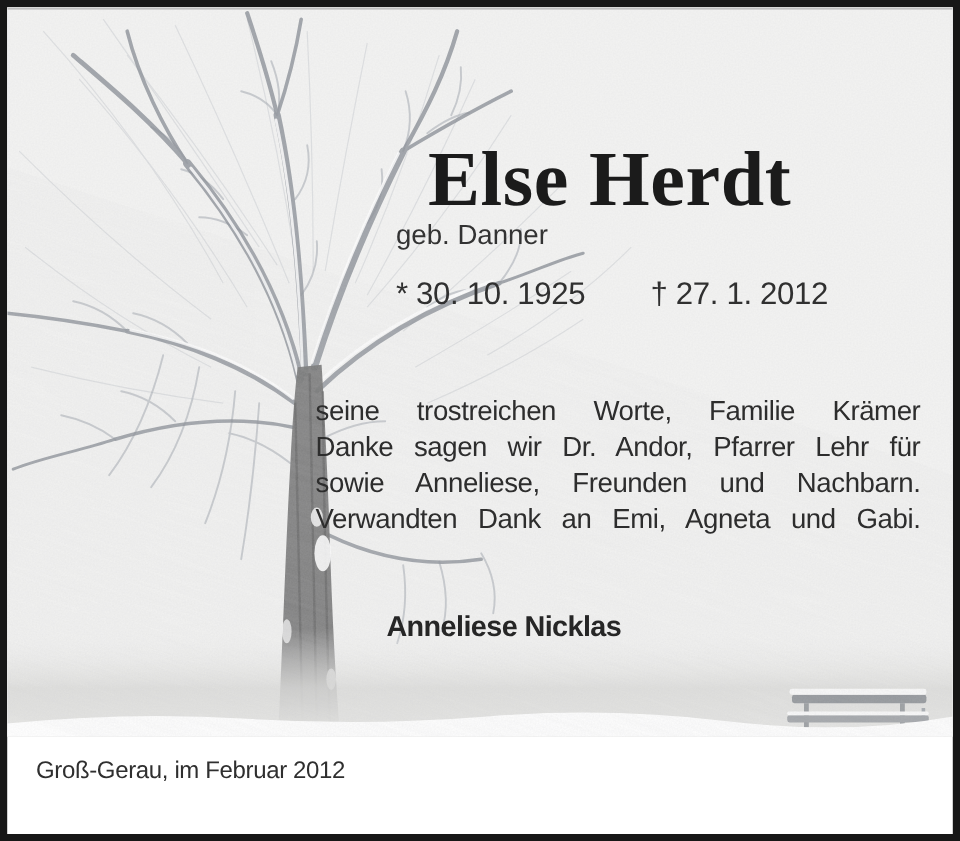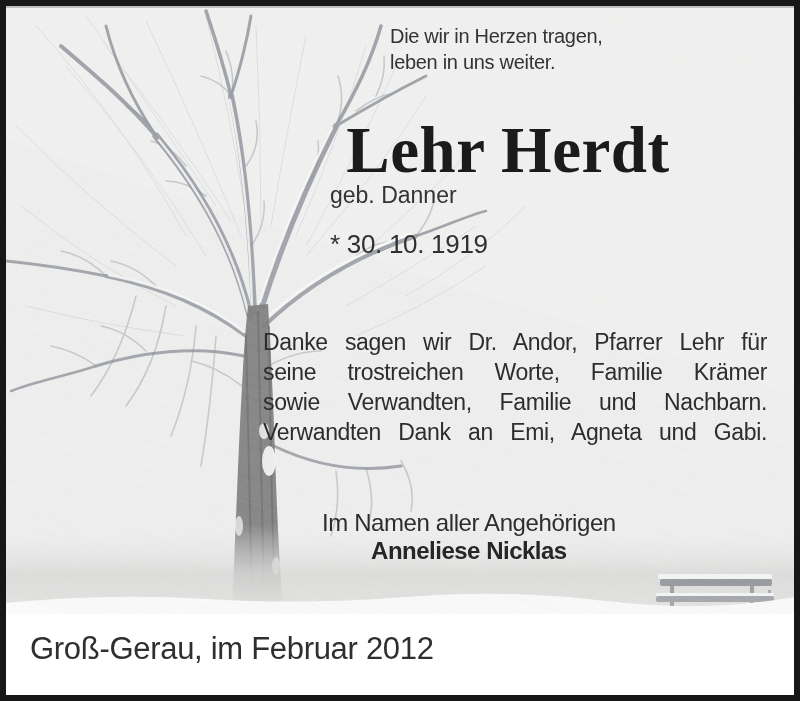--- a/index.html
+++ b/index.html
@@ -44,21 +44,21 @@
     white-space:normal;
   }
   .thanks .tline{text-align:justify;text-align-last:justify;}
   .closing{
     left:316px;top:503px;
     font-size:24px;line-height:27.5px;letter-spacing:-0.4px;color:#2d2d2d;
   }
   .closing .sig{font-weight:bold;letter-spacing:-0.5px;color:#262626;text-align:center;}
   .placedate{
     left:24px;top:625px;
-    font-size:31px;letter-spacing:-0.3px;color:#2f2f2f;
+    font-size:20px;letter-spacing:-0.3px;color:#2f2f2f;
   }
 </style>
 </head>
 <body>
 
 <div class="page">
 
   <div class="photo">
     <svg width="788" height="608" viewBox="0 0 788 608">
       <defs>
@@ -186,41 +186,37 @@
       </g>
 
       <path d="M0,597 Q100,587 200,593 T400,591 T600,595 T788,591 L788,608 L0,608 Z" fill="#ffffff"></path>
 
       <rect x="0" y="0" width="788" height="608" filter="url(#grain)"></rect>
       <g transform="rotate(18 394 304)">
         <rect x="-80" y="300" width="948" height="360" filter="url(#streaks)" opacity="0.8"></rect>
       </g>
     </svg>
 
-    <div class="overlay epigraph">
-      <div>Die wir in Herzen tragen,</div>
-      <div>leben in uns weiter.</div>
+
+    <h1 class="overlay name">Else Herdt</h1>
+
+    <div class="overlay maiden">geb. Danner</div>
+
+    <div class="overlay dates">
+      <span>* 30. 10. 1925</span>
+      <span>† 27. 1. 2012</span>
     </div>
 
-    <h1 class="overlay name">Lehr Herdt</h1>
-
-    <div class="overlay maiden">geb. Danner</div>
-
-    <div class="overlay dates">
-      <span>* 30. 10. 1919</span>
-    </div>
-
     <div class="overlay thanks">
+      <div class="tline">seine trostreichen Worte, Familie Krämer</div>
       <div class="tline">Danke sagen wir Dr. Andor, Pfarrer Lehr für</div>
-      <div class="tline">seine trostreichen Worte, Familie Krämer</div>
-      <div class="tline">sowie Verwandten, Familie und Nachbarn.</div>
+      <div class="tline">sowie Anneliese, Freunden und Nachbarn.</div>
       <div class="tline">Verwandten Dank an Emi, Agneta und Gabi.</div>
     </div>
 
     <div class="overlay closing">
-      <div>Im Namen aller Angehörigen</div>
       <div class="sig">Anneliese Nicklas</div>
     </div>
   </div>
 
   <div class="overlay placedate">Groß-Gerau, im Februar 2012</div>
 
 </div>
 
 </body></html>

